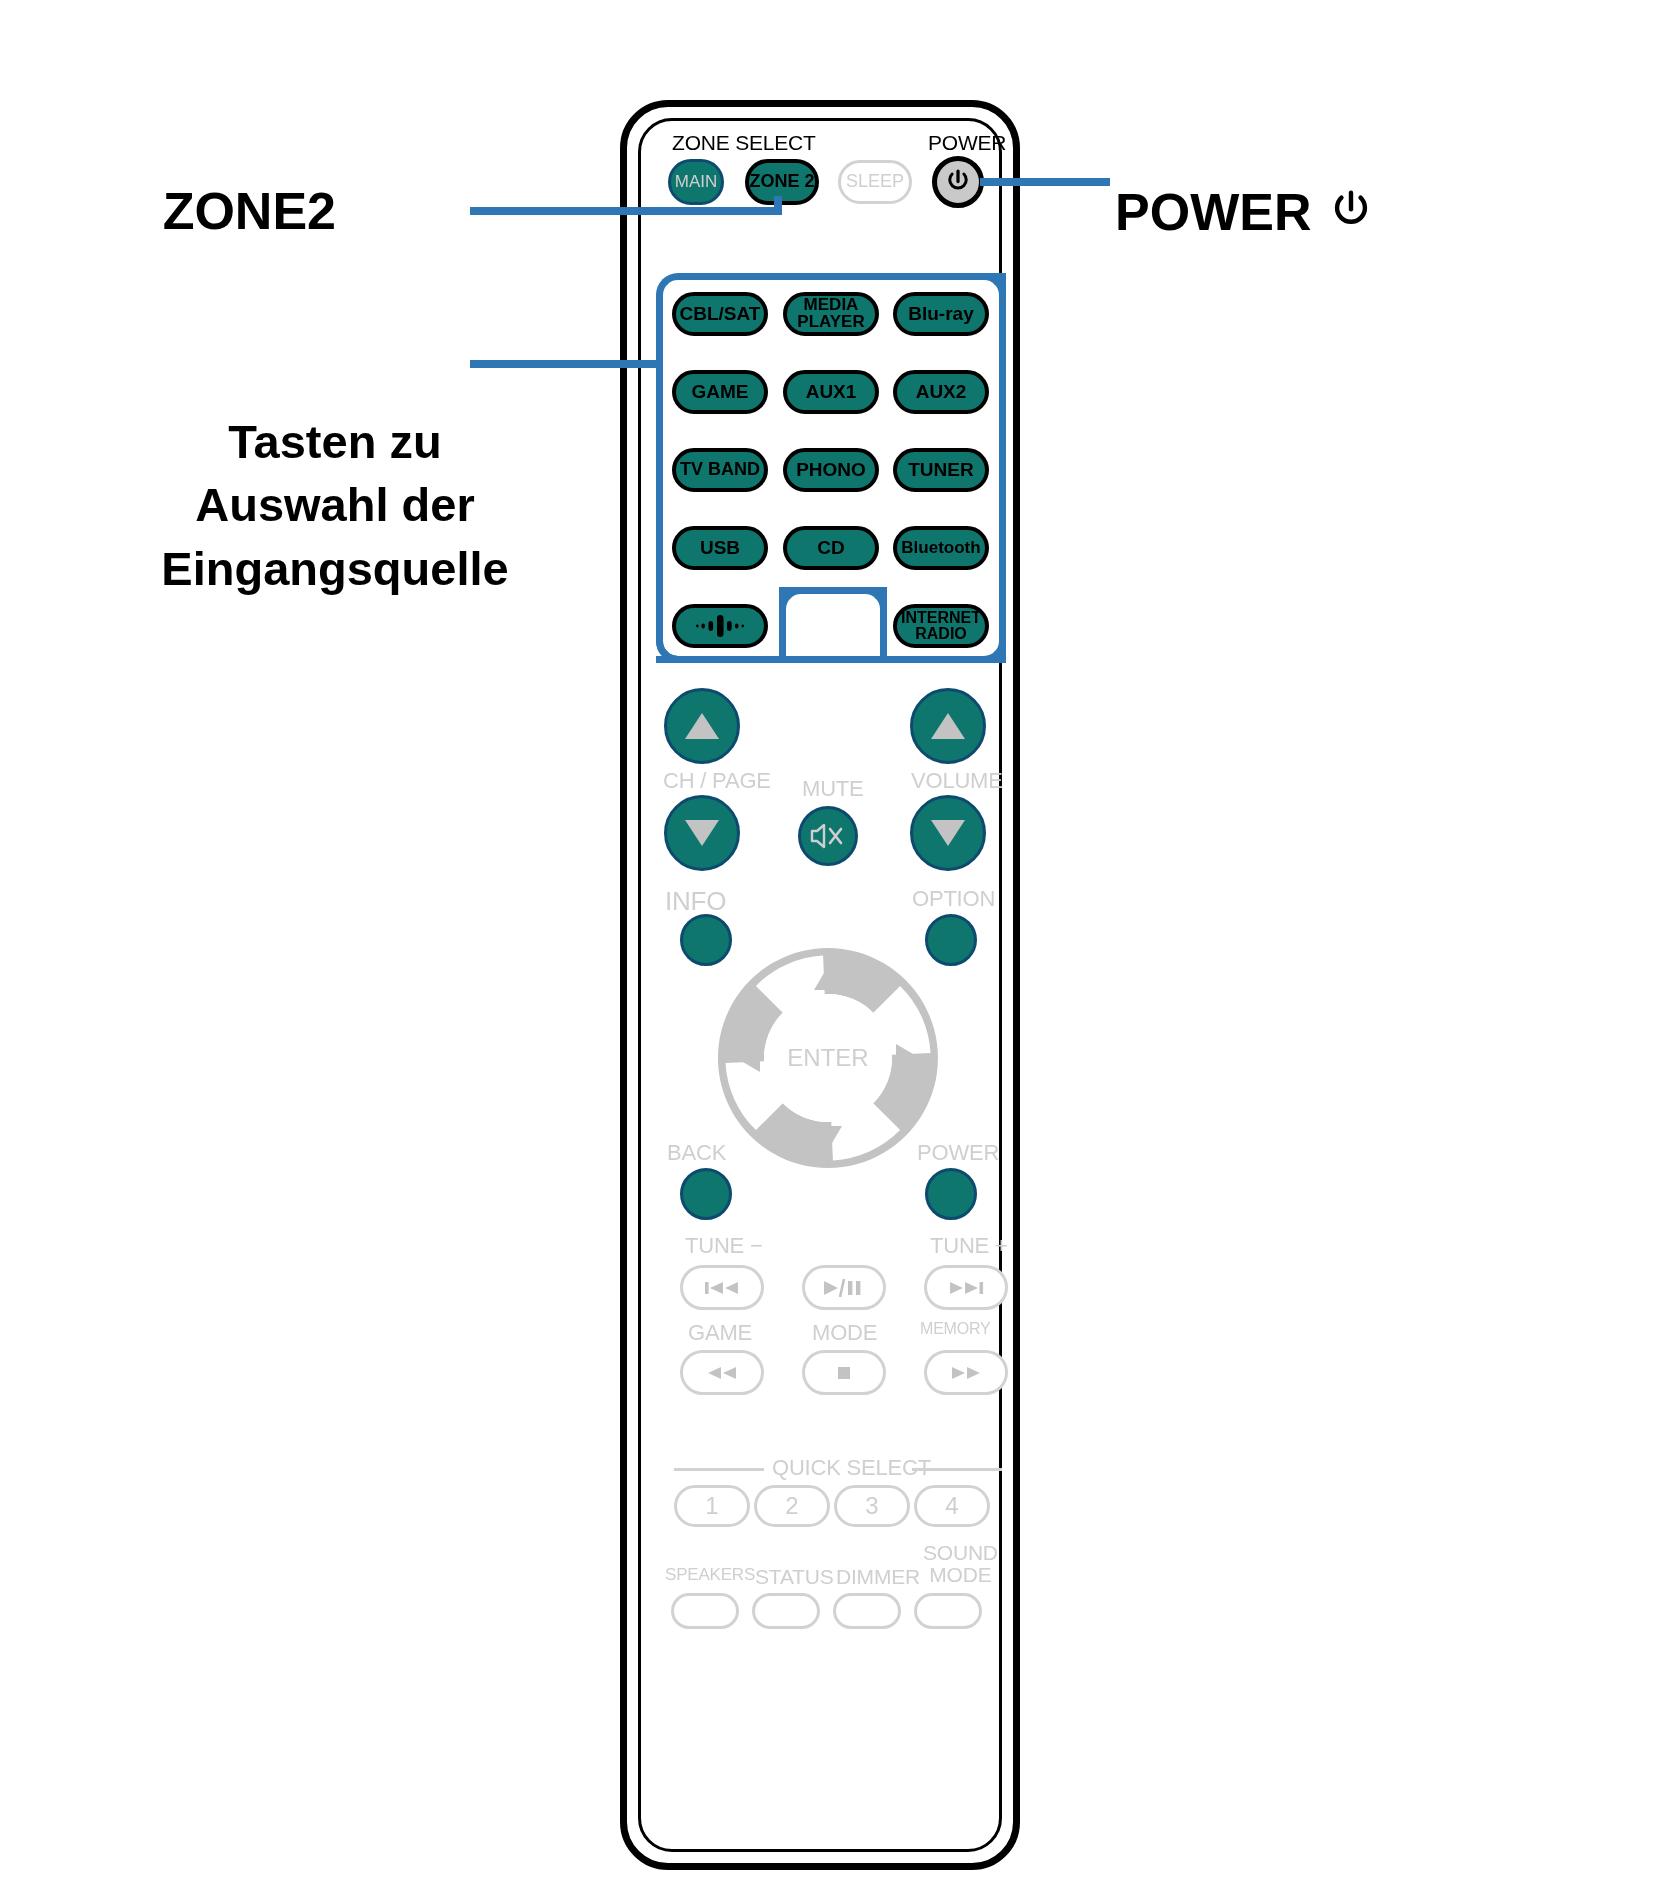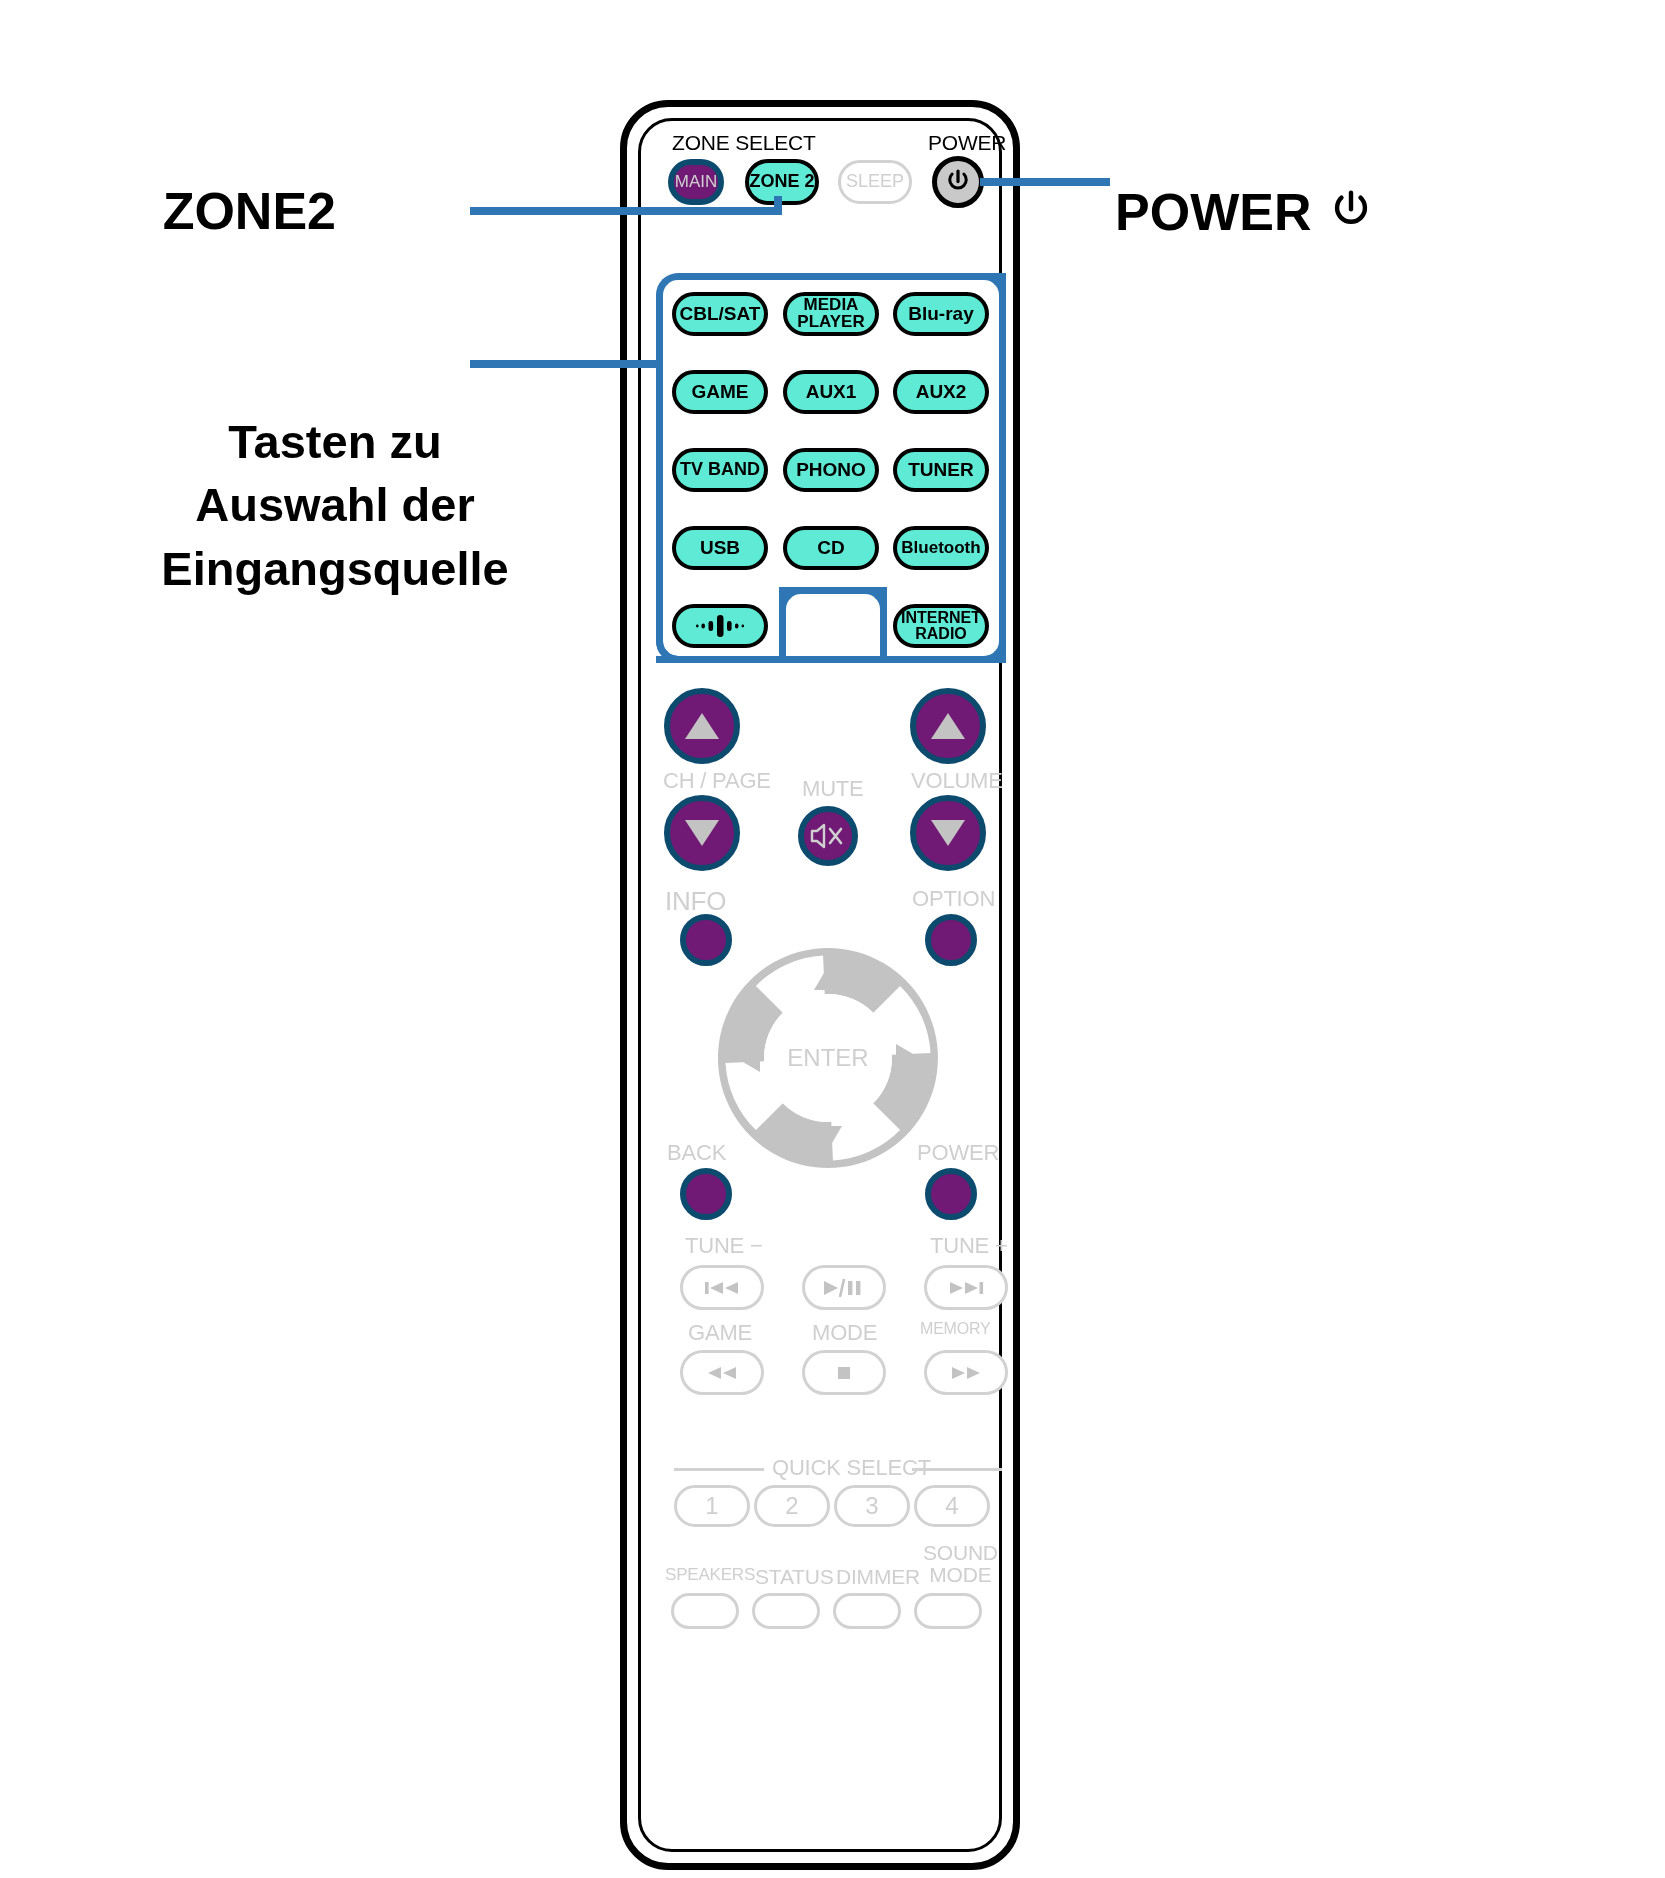--- a/index.html
+++ b/index.html
@@ -45,38 +45,38 @@
     position: absolute;
     display: flex; align-items: center; justify-content: center;
     text-align: center;
     border-radius: 999px;
     line-height: 0.98;
     white-space: pre-line;
   }
   
   .pill.active {
     border: 4px solid #000;
-    background: #5eead4;
+    background: #0f766e;
     color: #000;
     font-weight: 700;
     text-align: center;
   }
   
   .pill.dim {
     border: 3px solid #d2d2d2;
     background: #fff;
     color: #cfcfcf;
     font-weight: 400;
   }
   .circ {
     position: absolute;
     border-radius: 50%;
     display: flex; align-items: center; justify-content: center;
   }
-  .circ.dim { border: 6px solid #0c4a6e; background:#701a75; color:#cfcfcf; }
+  .circ.dim { border: 3px solid #0c4a6e; background:#0f766e; color:#cfcfcf; }
   .circ.active { border: 5px solid #000; background:#c9c9c9; color:#000; }
 
   .tri-up, .tri-dn {
     width: 0; height: 0;
   }
   .tri-up { border-left: 17px solid transparent; border-right: 17px solid transparent; border-bottom: 26px solid #c3c3c3; }
   .tri-dn { border-left: 17px solid transparent; border-right: 17px solid transparent; border-top: 26px solid #c3c3c3; }
 
   
   .blue { position: absolute; background: #2f76b5; }

